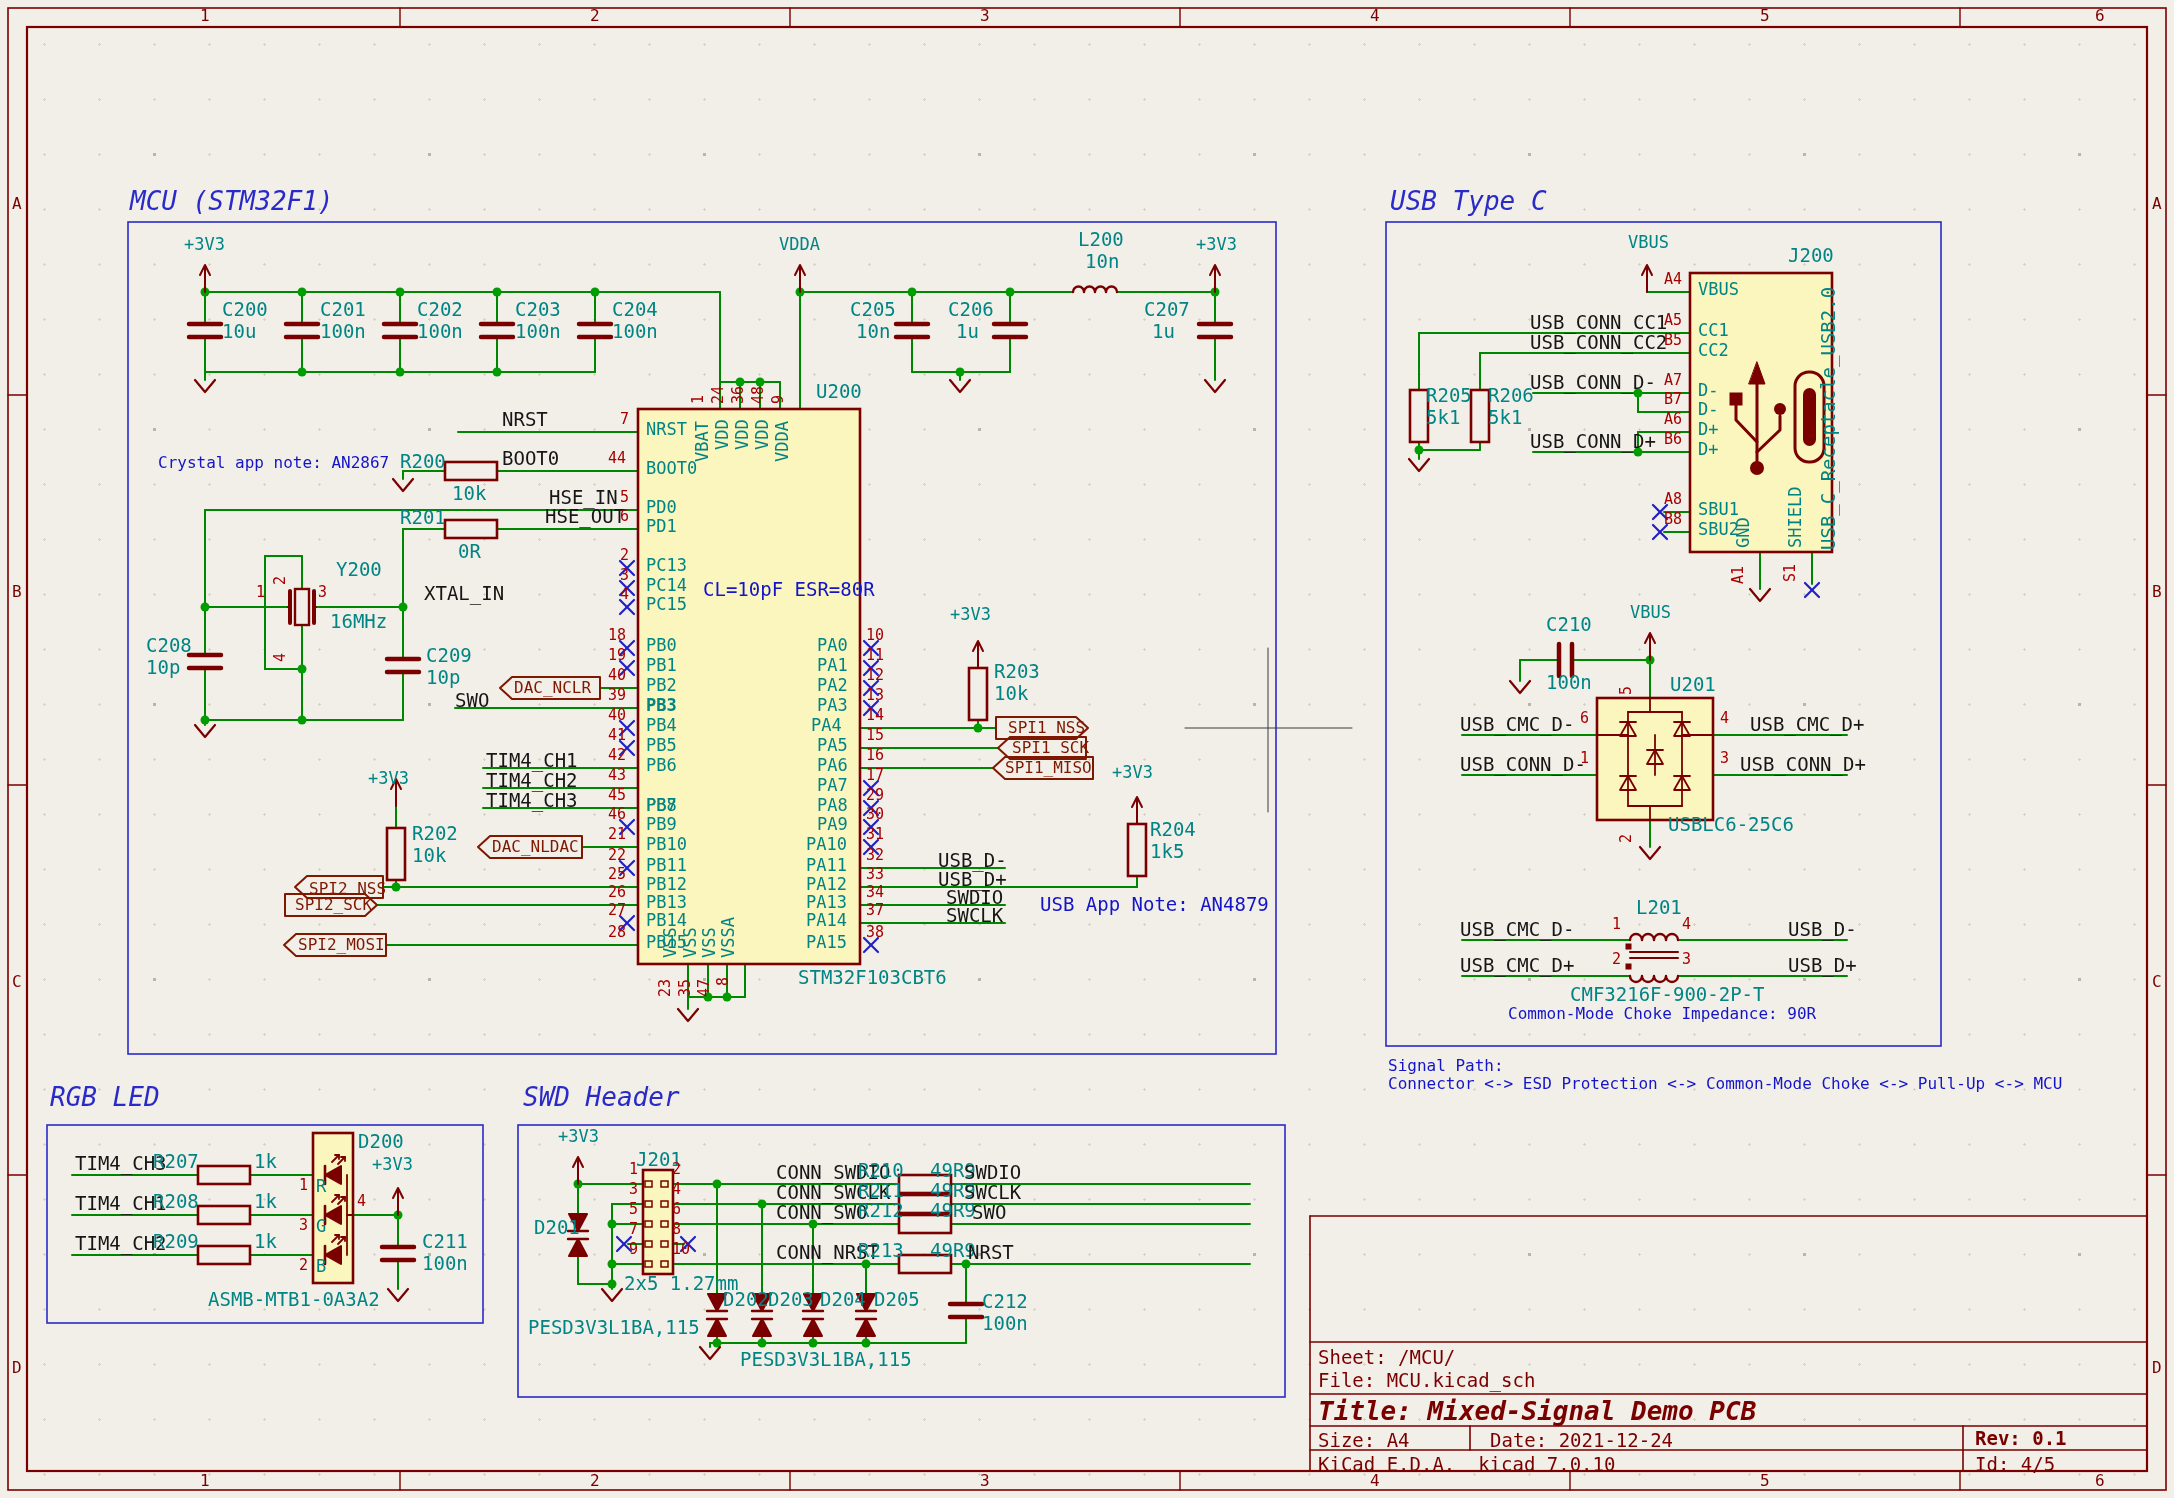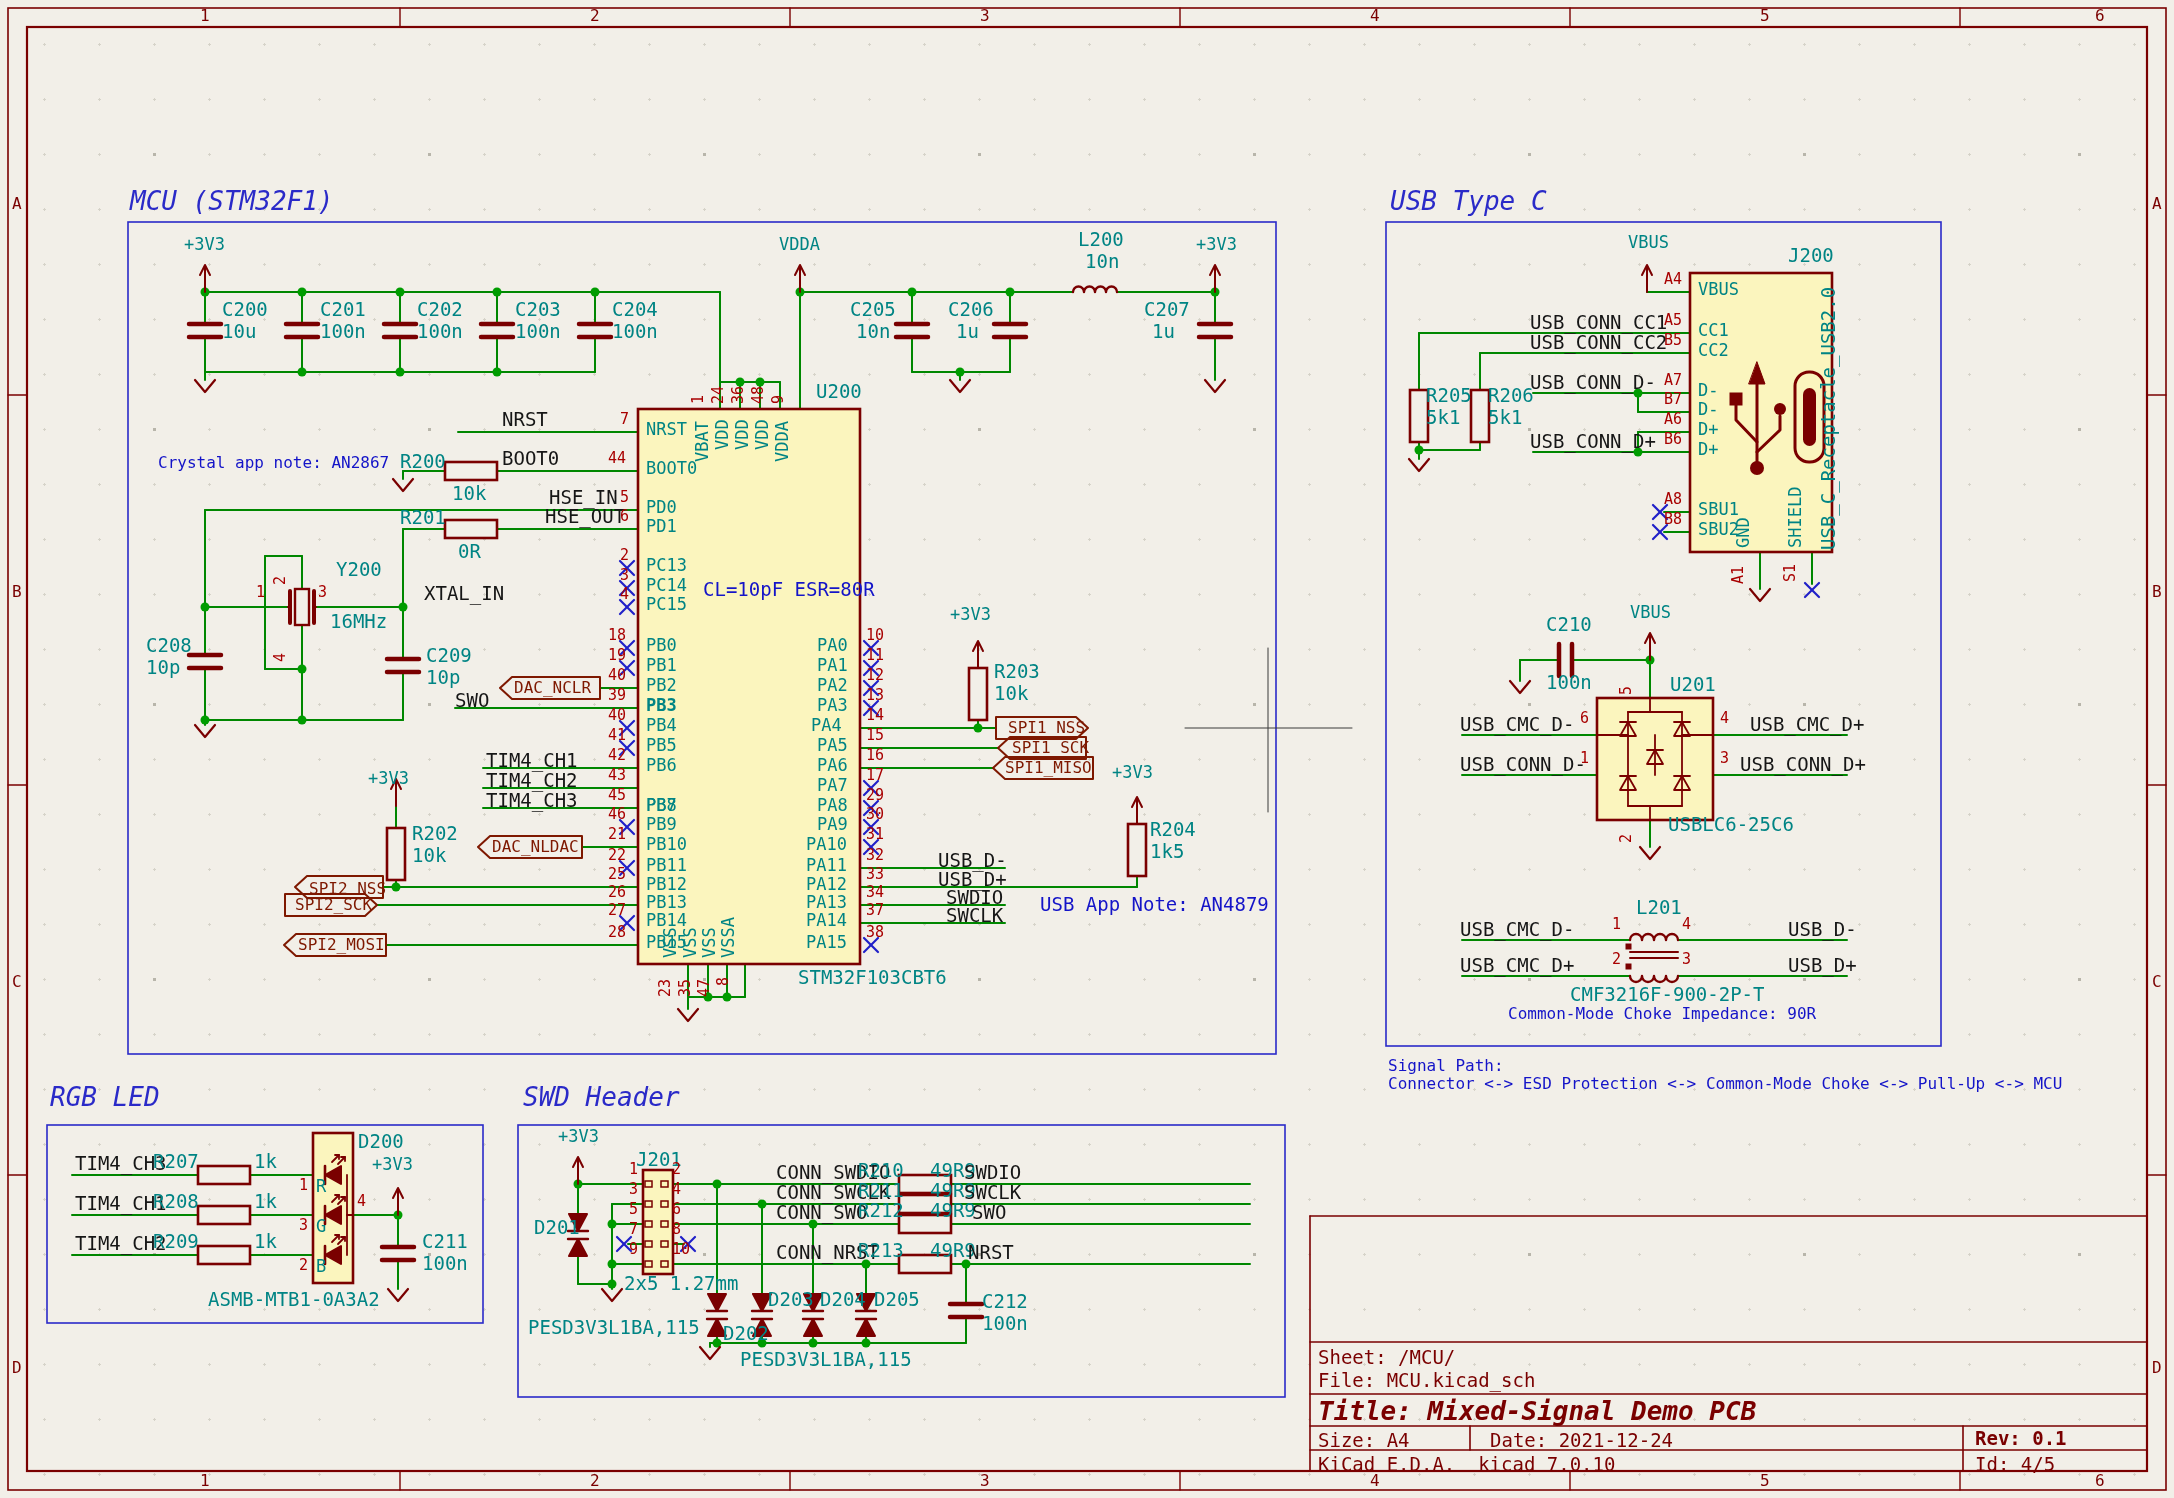--- a/index.html
+++ b/index.html
@@ -758,21 +758,21 @@
       <span class="t c-ref" style="left: 858px; top: 1201px;">R212</span>
       <span class="t c-ref" style="left: 858px; top: 1241px;">R213</span>
       <span class="t c-val" style="left: 930px; top: 1161px;">49R9</span>
       <span class="t c-val" style="left: 930px; top: 1181px;">49R9</span>
       <span class="t c-val" style="left: 930px; top: 1201px;">49R9</span>
       <span class="t c-val" style="left: 930px; top: 1241px;">49R9</span>
       <span class="t c-net" style="left: 964px; top: 1163px;">SWDIO</span>
       <span class="t c-net" style="left: 964px; top: 1183px;">SWCLK</span>
       <span class="t c-net" style="left: 972px; top: 1203px;">SWO</span>
       <span class="t c-net" style="left: 968px; top: 1243px;">NRST</span>
-      <span class="t c-ref" style="left: 723px; top: 1290px; margin-top: 34px;">D202</span>
+      <span class="t c-ref" style="left: 723px; top: 1290px;">D202</span>
       <span class="t c-ref" style="left: 768px; top: 1290px;">D203</span>
       <span class="t c-ref" style="left: 820px; top: 1290px;">D204</span>
       <span class="t c-ref" style="left: 874px; top: 1290px;">D205</span>
       <span class="t c-ref" style="left: 982px; top: 1292px;">C212</span>
       <span class="t c-val" style="left: 982px; top: 1314px;">100n</span>
       <span class="t c-ref" style="left: 740px; top: 1350px;">PESD3V3L1BA,115</span>
       <span class="t c-frame" style="left: 200px; top: 8px;">1</span>
       <span class="t c-frame" style="left: 200px; top: 1473px;">1</span>
       <span class="t c-frame" style="left: 590px; top: 8px;">2</span>
       <span class="t c-frame" style="left: 590px; top: 1473px;">2</span>

